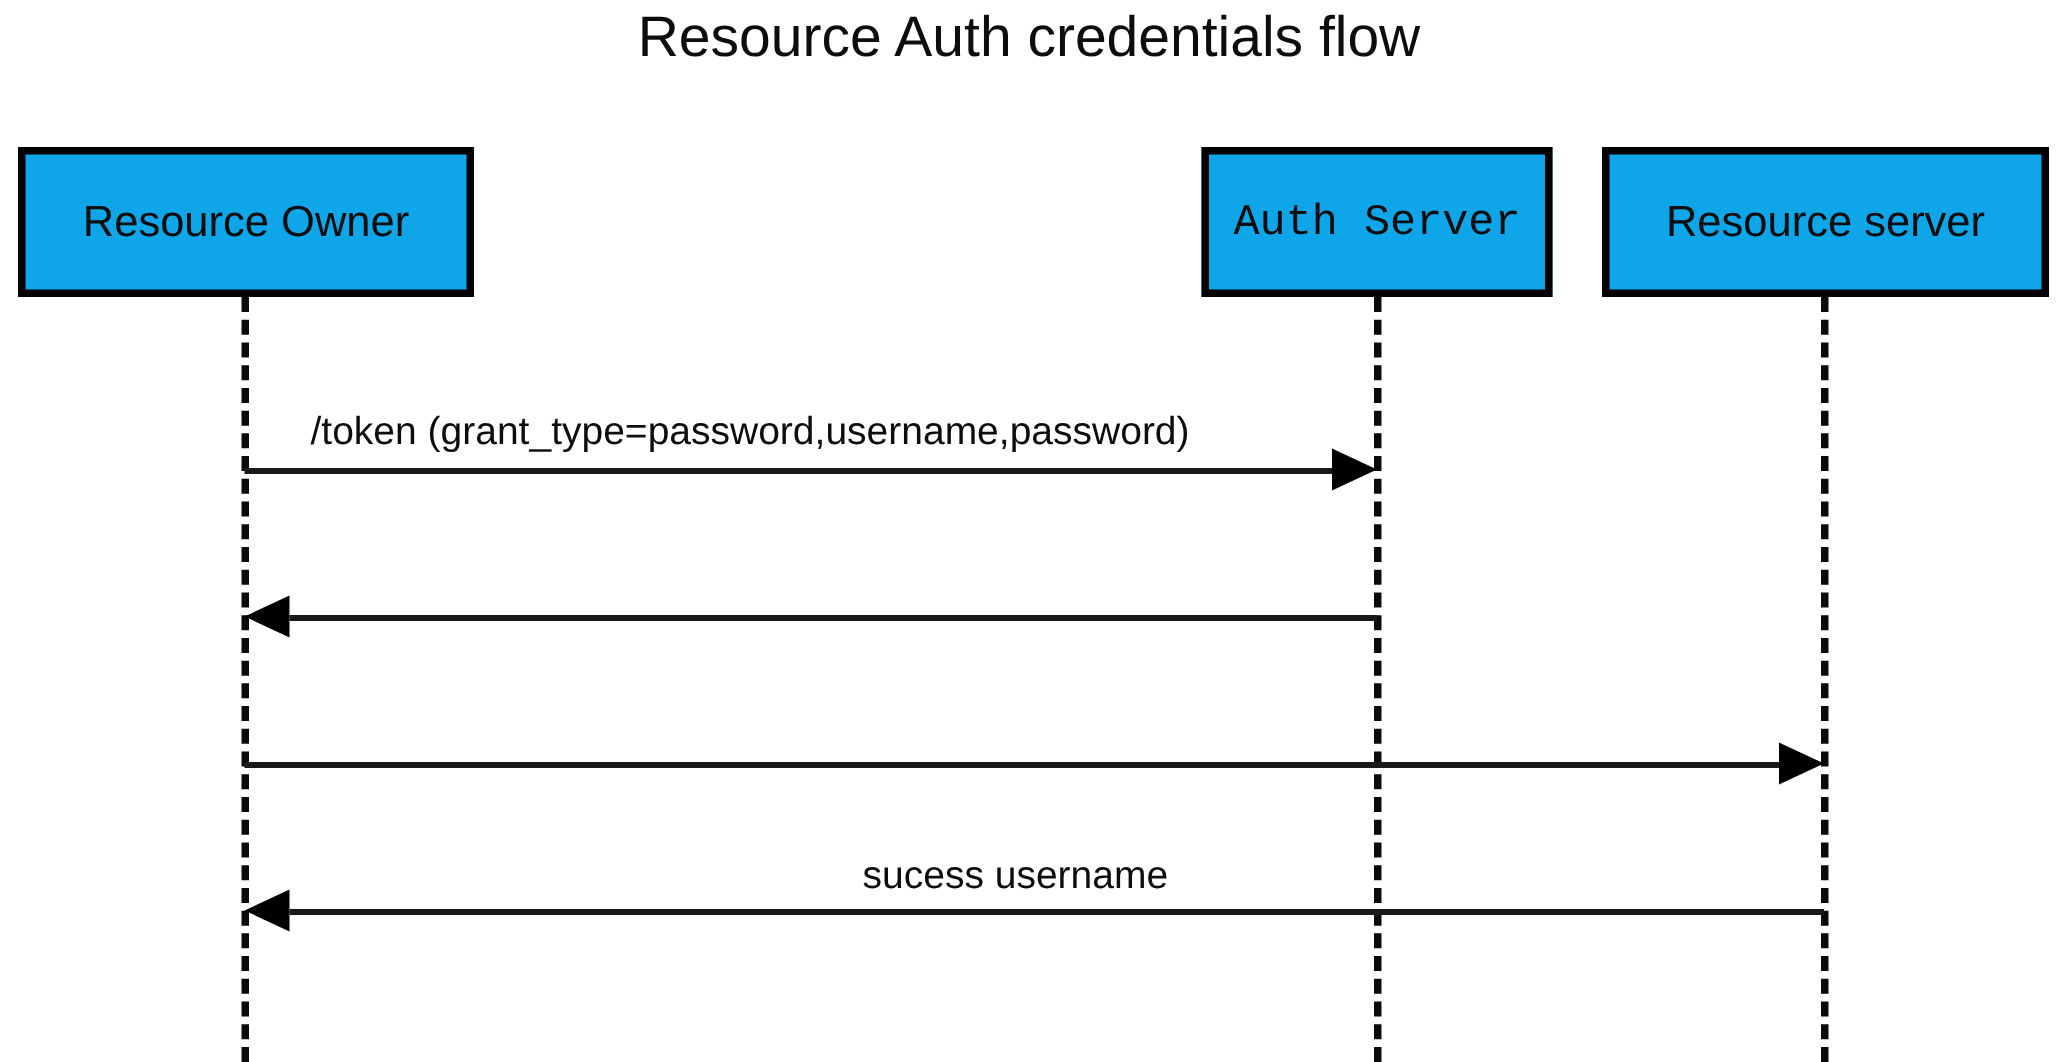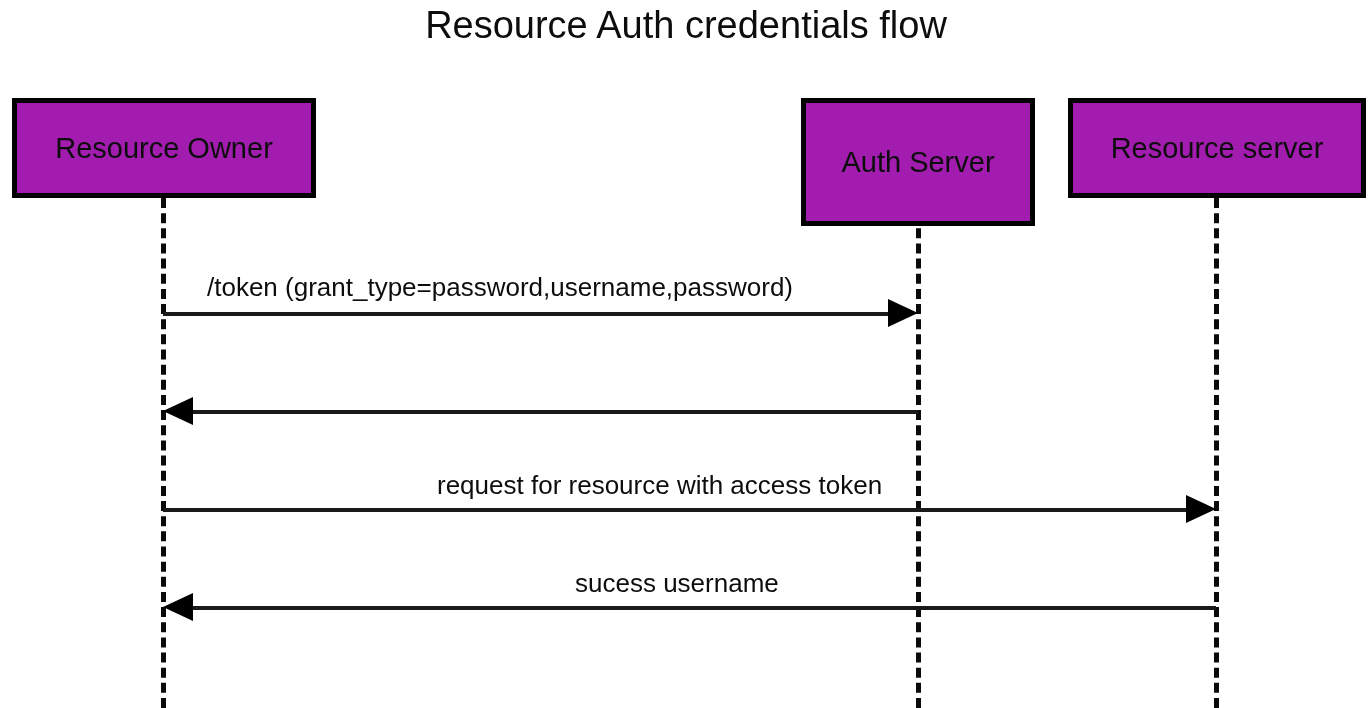--- a/index.html
+++ b/index.html
@@ -28,21 +28,21 @@
     text-align: center;
     font-size: 38px;
     font-weight: 400;
     letter-spacing: 0px;
     color: #0d0d0d;
     white-space: nowrap;
   }
   .participant-box {
     position: absolute;
     box-sizing: border-box;
-    background: #a21caf;
+    background: #0ea5e9;
     border: 5px solid #000000;
     display: flex;
     align-items: center;
     justify-content: center;
   }
   .participant-label {
     font-size: 29px;
     font-weight: 400;
     color: #0d0d0d;
     white-space: nowrap;
@@ -89,36 +89,35 @@
   <div class="title">Resource Auth credentials flow</div>
 
   <div class="lifeline" style="left:161px; top:198px; height:510px;"></div>
   <div class="lifeline" style="left:916px; top:198px; height:510px;"></div>
   <div class="lifeline" style="left:1214px; top:198px; height:510px;"></div>
 
   <div class="participant-box" style="left:12px; top:98px; width:304px; height:100px;">
     <span class="participant-label">Resource Owner</span>
   </div>
 
-  <div class="participant-box" style="left:801px; top:98px; width:234px; height:128px;">
+  <div class="participant-box" style="left:801px; top:98px; width:234px; height:100px;font-family:Liberation Mono, monospace;">
     <span class="participant-label">Auth Server</span>
   </div>
 
   <div class="participant-box" style="left:1068px; top:98px; width:298px; height:100px;">
     <span class="participant-label">Resource server</span>
   </div>
 
   <div class="msg-label" style="left:207px; top:272px;">/token (grant_type=password,username,password)</div>
   <div class="msg-line" style="left:163px; top:312px; width:725px;"></div>
   <div class="arrowhead right" style="left:888px; top:299px;"></div>
 
   <div class="msg-line" style="left:193px; top:410px; width:725px;"></div>
   <div class="arrowhead left" style="left:163px; top:397px;"></div>
 
-  <div class="msg-label" style="left:437px; top:470px;">request for resource with access token</div>
   <div class="msg-line" style="left:163px; top:508px; width:1023px;"></div>
   <div class="arrowhead right" style="left:1186px; top:495px;"></div>
 
   <div class="msg-label" style="left:575px; top:568px;">sucess username</div>
   <div class="msg-line" style="left:193px; top:606px; width:1023px;"></div>
   <div class="arrowhead left" style="left:163px; top:593px;"></div>
 
 </div>
 
 </body></html>

